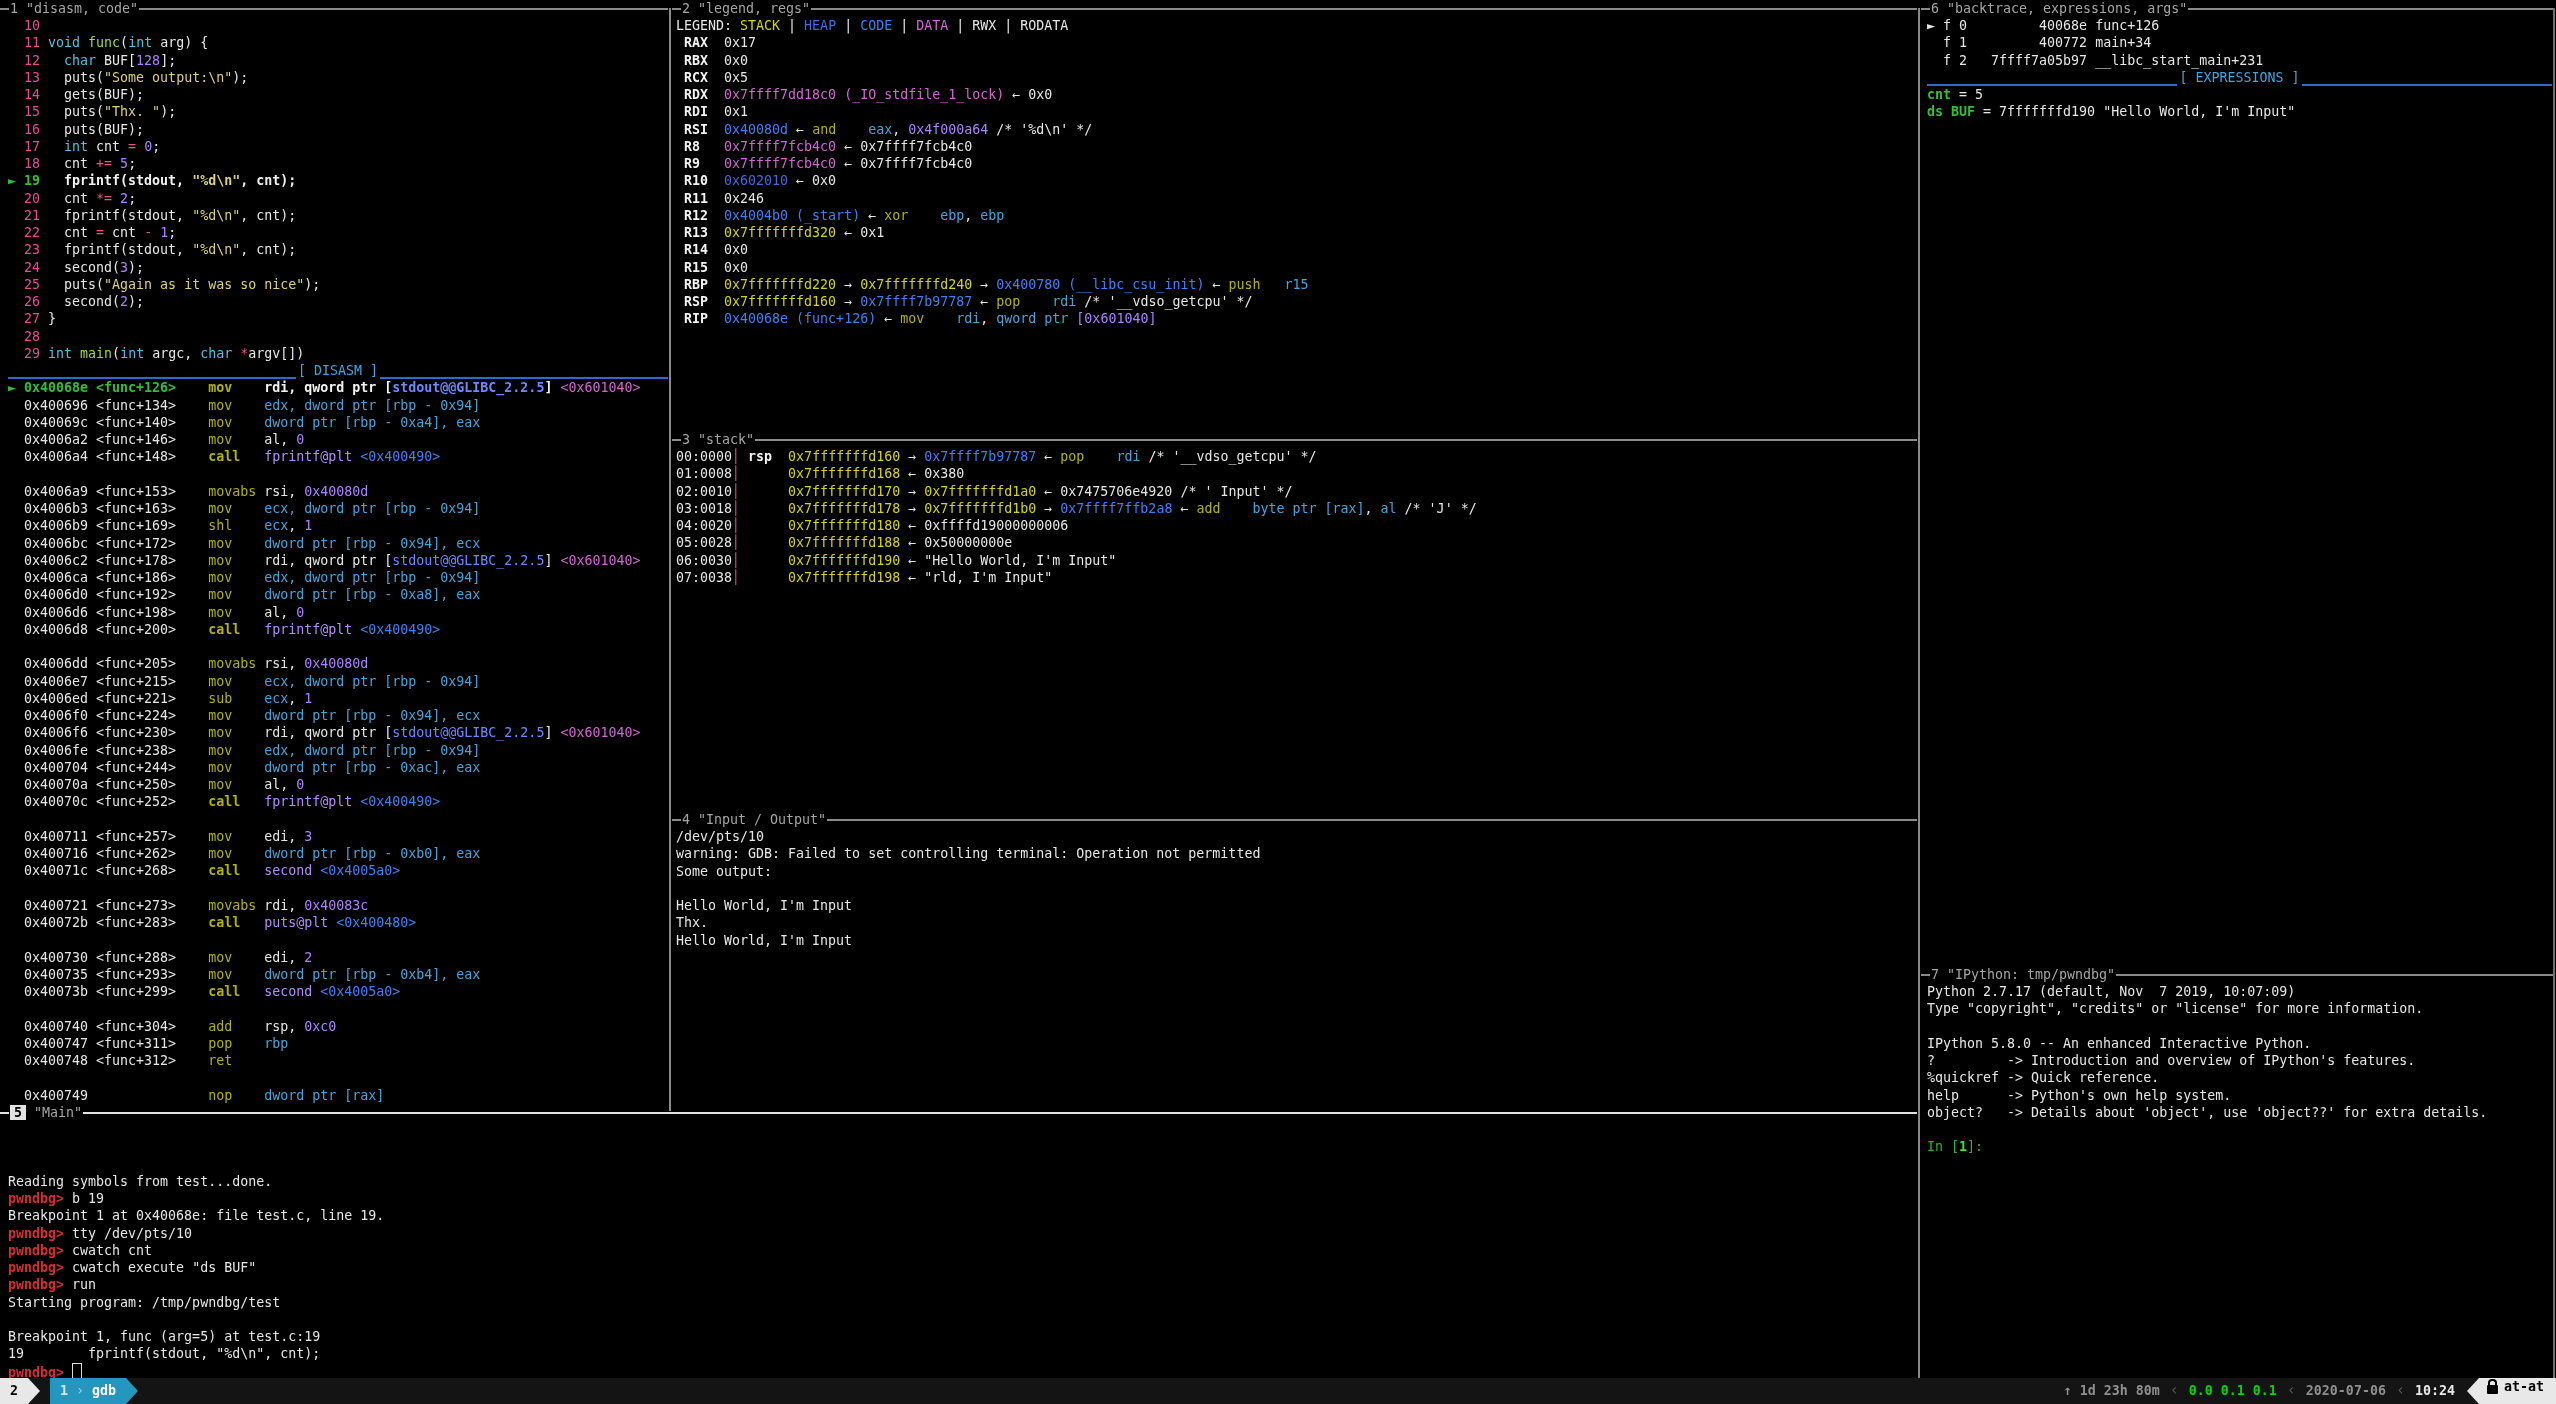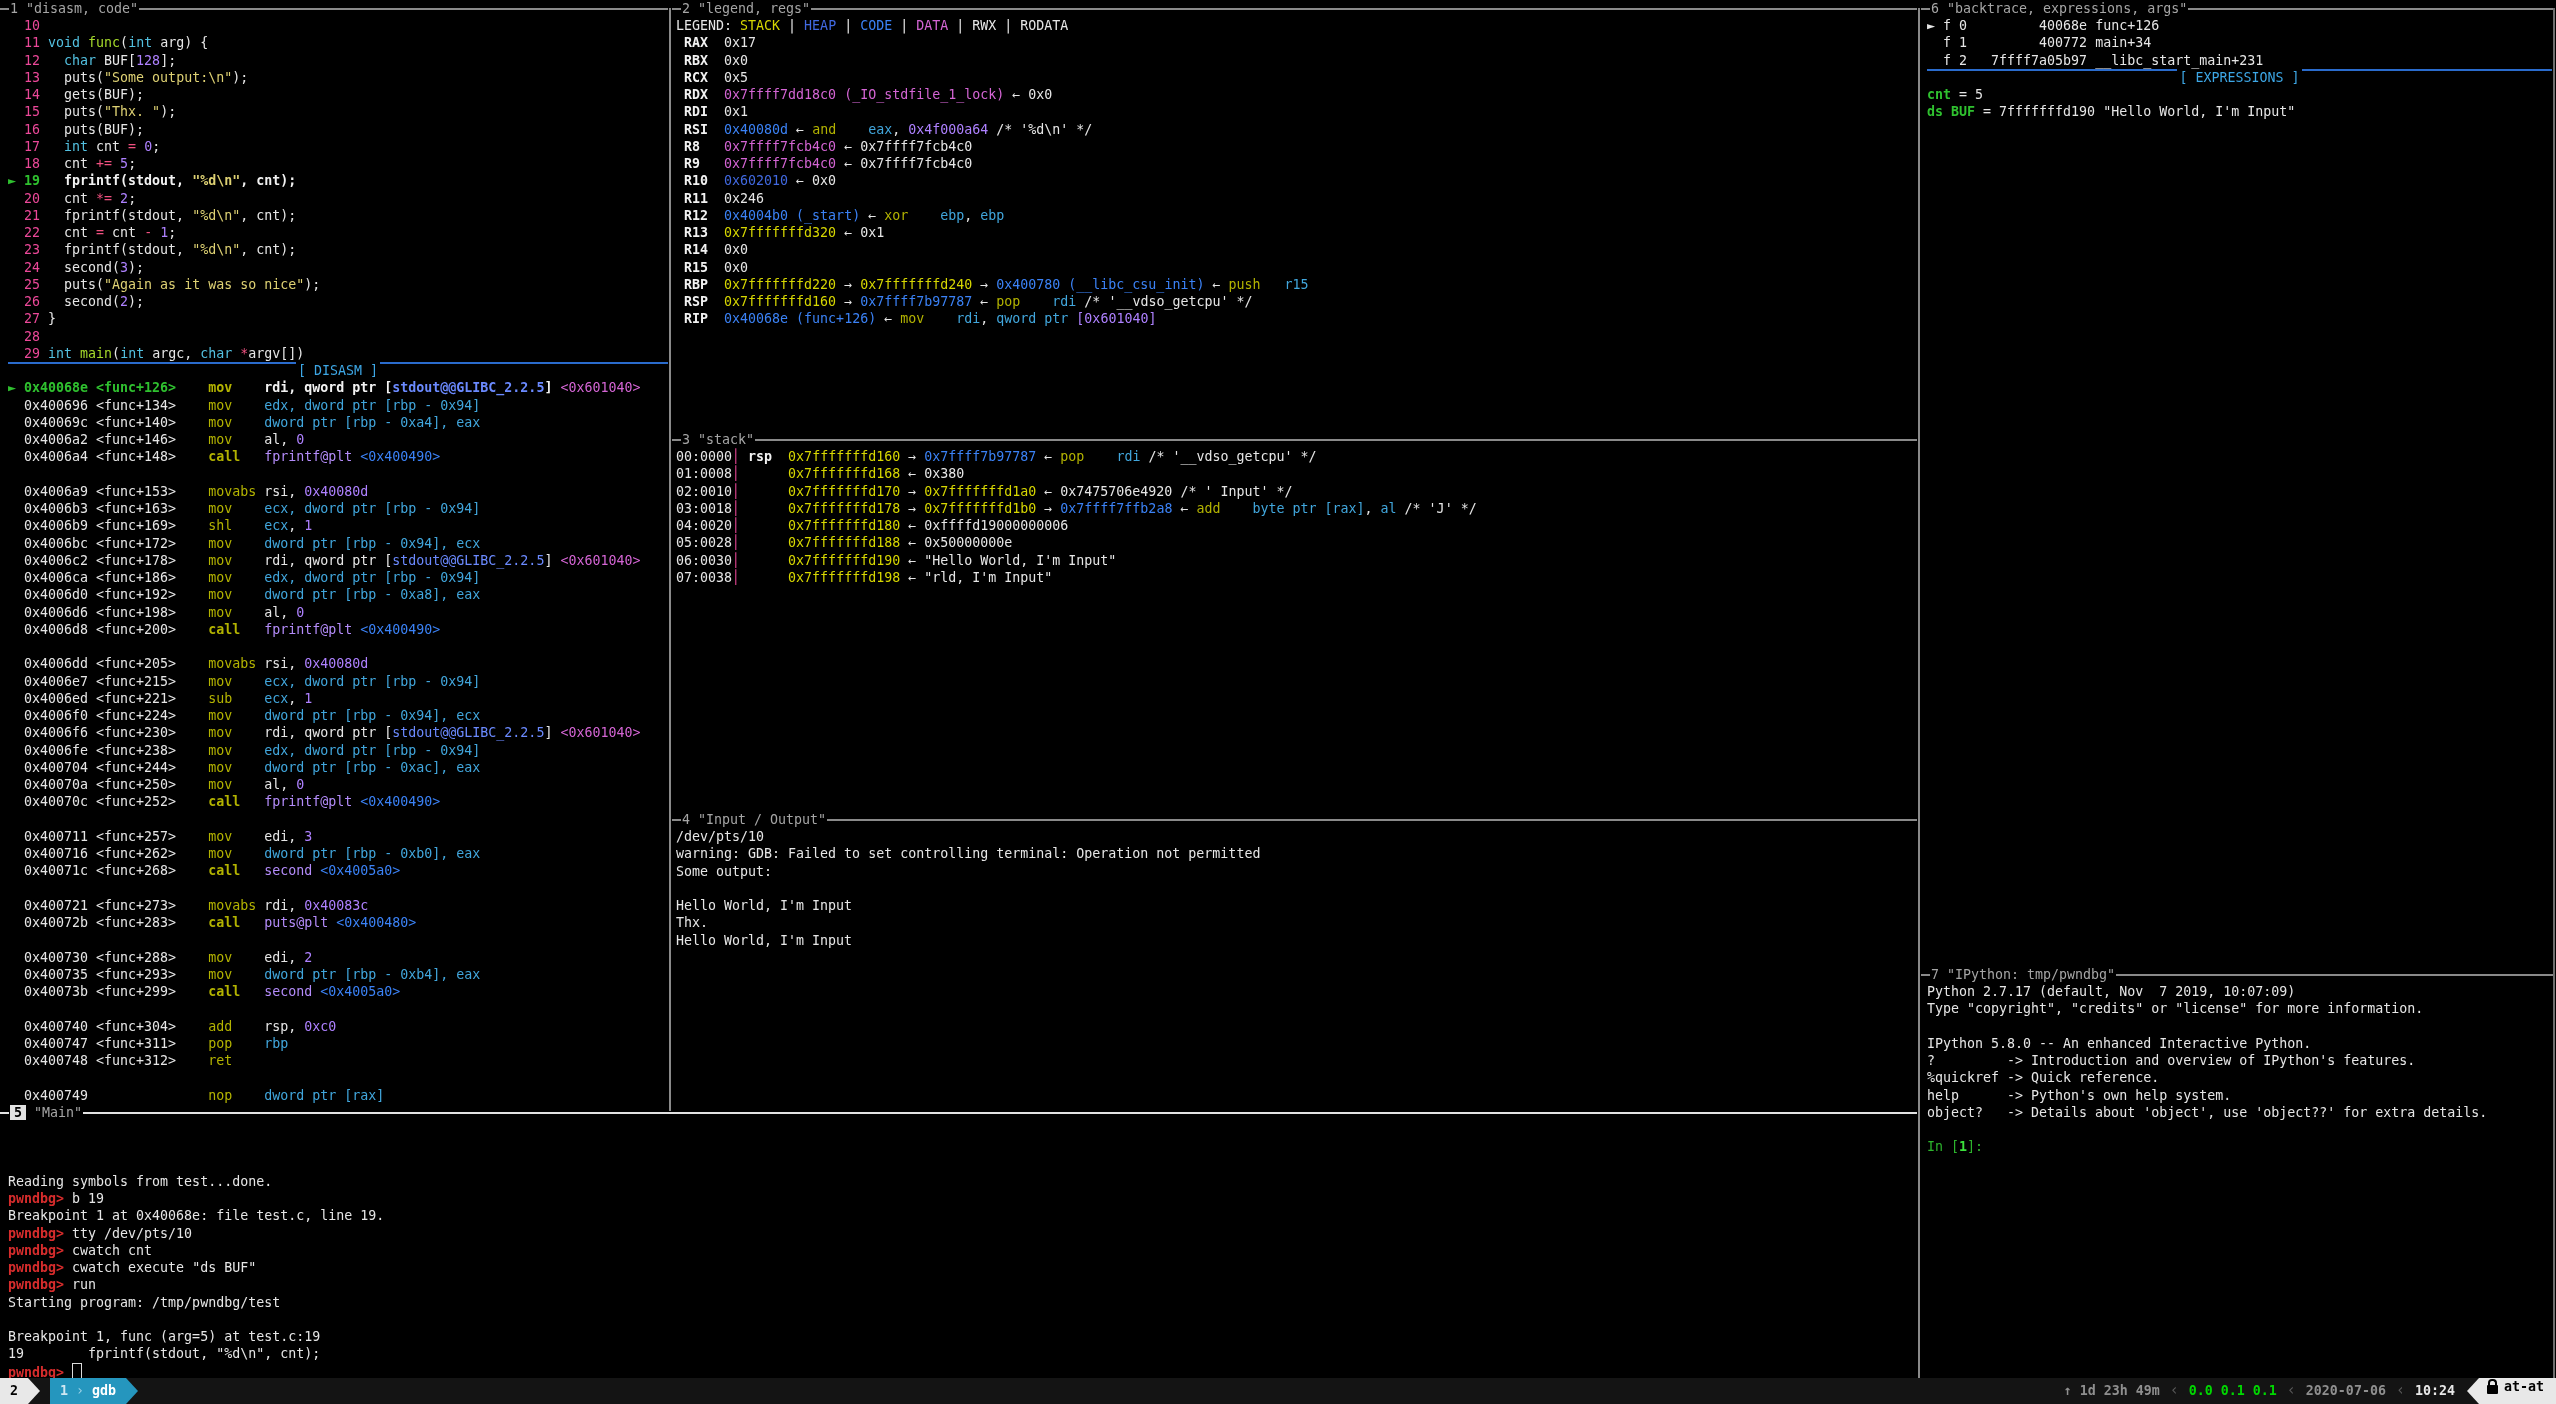--- a/index.html
+++ b/index.html
@@ -36,21 +36,21 @@
   
   .pane-border{position:absolute;height:17.25px;display:flex;align-items:center}
   .pane-border i{height:2px;background:#8a8a8a;display:block}
   .pane-border i.sh{width:9px}
   .pane-border i.fl{flex:1}
   .pane-border.active i{background:#e2e2e2}
   .blabel{color:#a5a5a5;padding:0 1px;white-space:pre}
   .bnum-active{background:#e2e2e2;color:#000;font-weight:bold;padding:0 4px}
   .vborder{position:absolute;width:2px;background:#8a8a8a}
   
-  .ctx-sep{height:17.25px;display:flex;align-items:flex-start}
+  .ctx-sep{height:17.25px;display:flex;align-items:flex-end}
   .ctx-sep i{height:2px;background:#2a6bcc;flex:1;display:block}
   .ctx-sep span{color:#3da7e6;padding:0 2px;white-space:pre}
   
   .statusbar{position:absolute;left:0;top:1378px;width:2556px;height:26px;background:#141414;
              display:flex;align-items:stretch;font-weight:bold}
   .sb-left{display:flex;align-items:stretch}
   .seg{display:flex;align-items:center;padding:0 10px}
   .seg-session{background:#e8e8e8;color:#000}
   .tri{width:0;height:0;border-top:13px solid transparent;border-bottom:13px solid transparent}
   .tri-white-r{border-left:12px solid #e8e8e8}
@@ -124,21 +124,21 @@
     <div class="tri tri-white-r"></div>
     <div class="seg seg-win">
         <span>1</span>
         <span class="chev">›</span>
         <span class="wname">gdb</span>
       </div>
     <div class="tri tri-blue-r"></div>
   </div>
   <div class="sb-right">
     <span>↑</span>
-    <span style="margin-left:8px">1d 23h 49m</span>
+    <span style="margin-left:8px">1d 23h 80m</span>
     <span class="sep">‹</span>
     <span class="load">0.0 0.1 0.1</span>
     <span class="sep">‹</span>
     <span>2020-07-06</span>
     <span class="sep">‹</span>
     <span class="clock">10:24</span>
     <div class="tri tri-white-l" style="margin-left:12px"></div>
     <div class="seg-host">
         <span class="lock"></span>
         <span>at-at</span>

